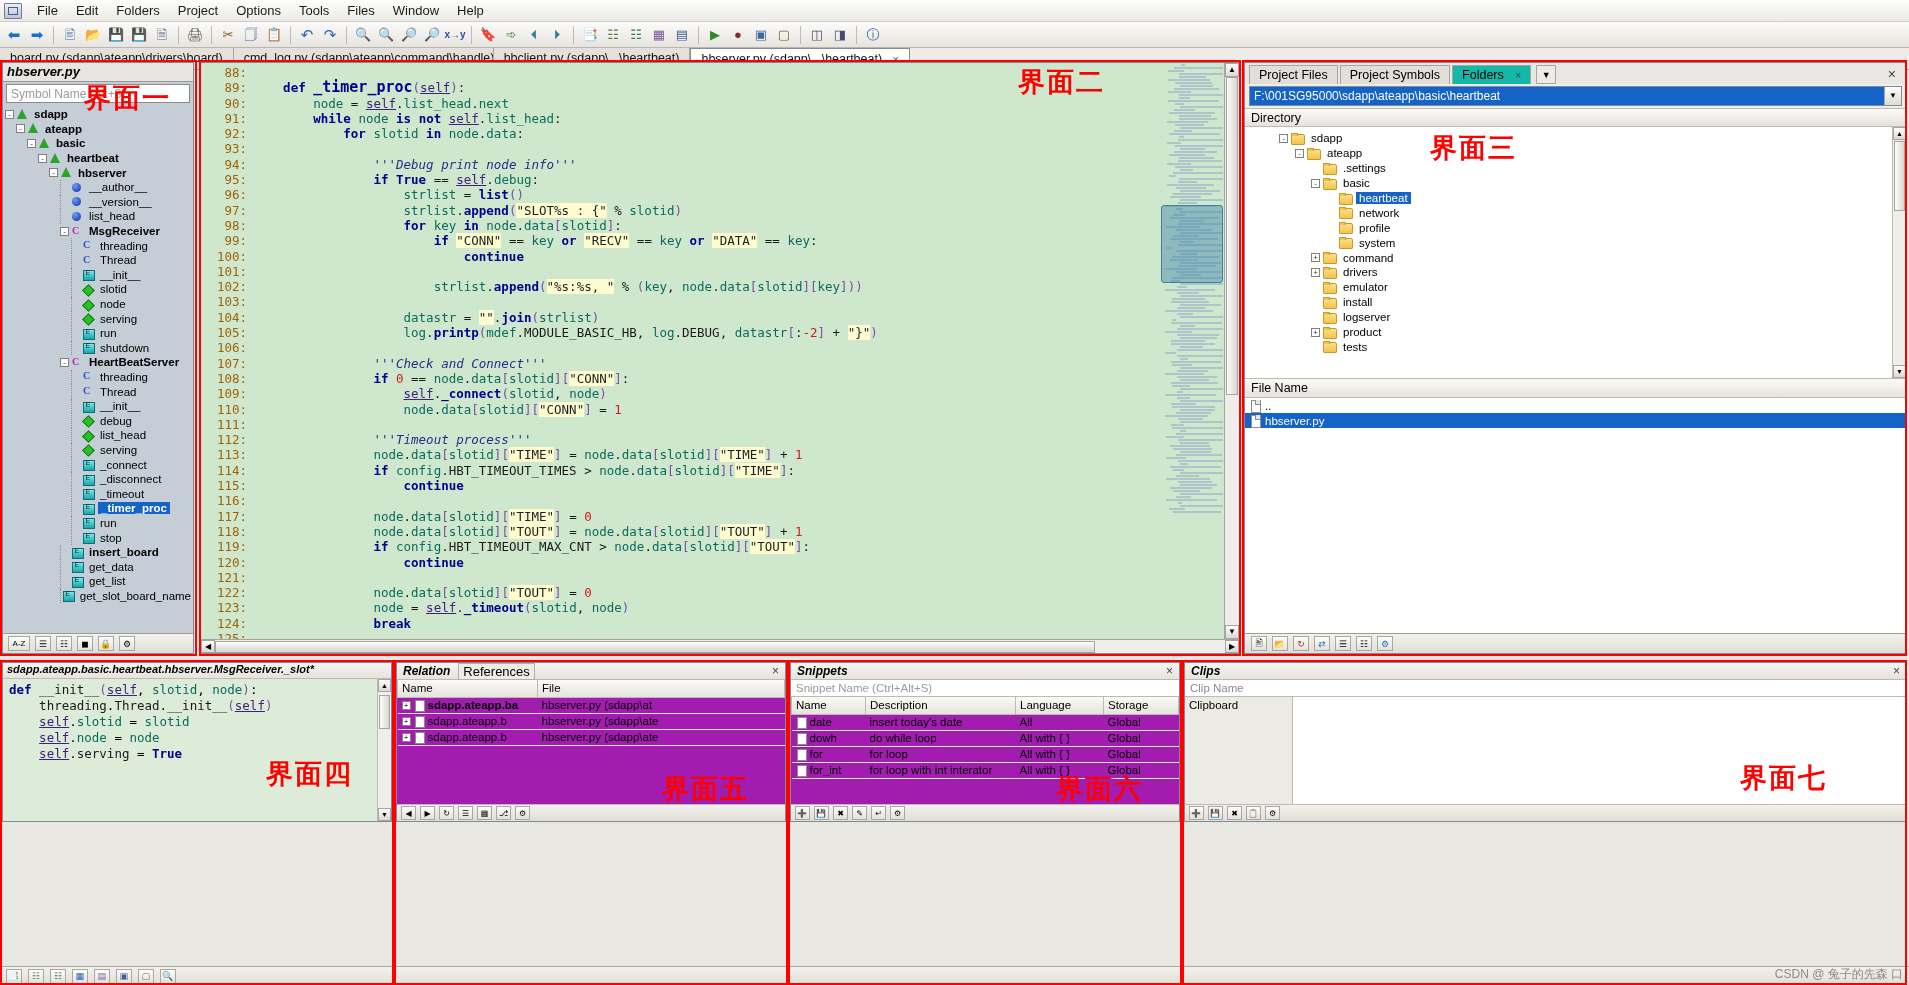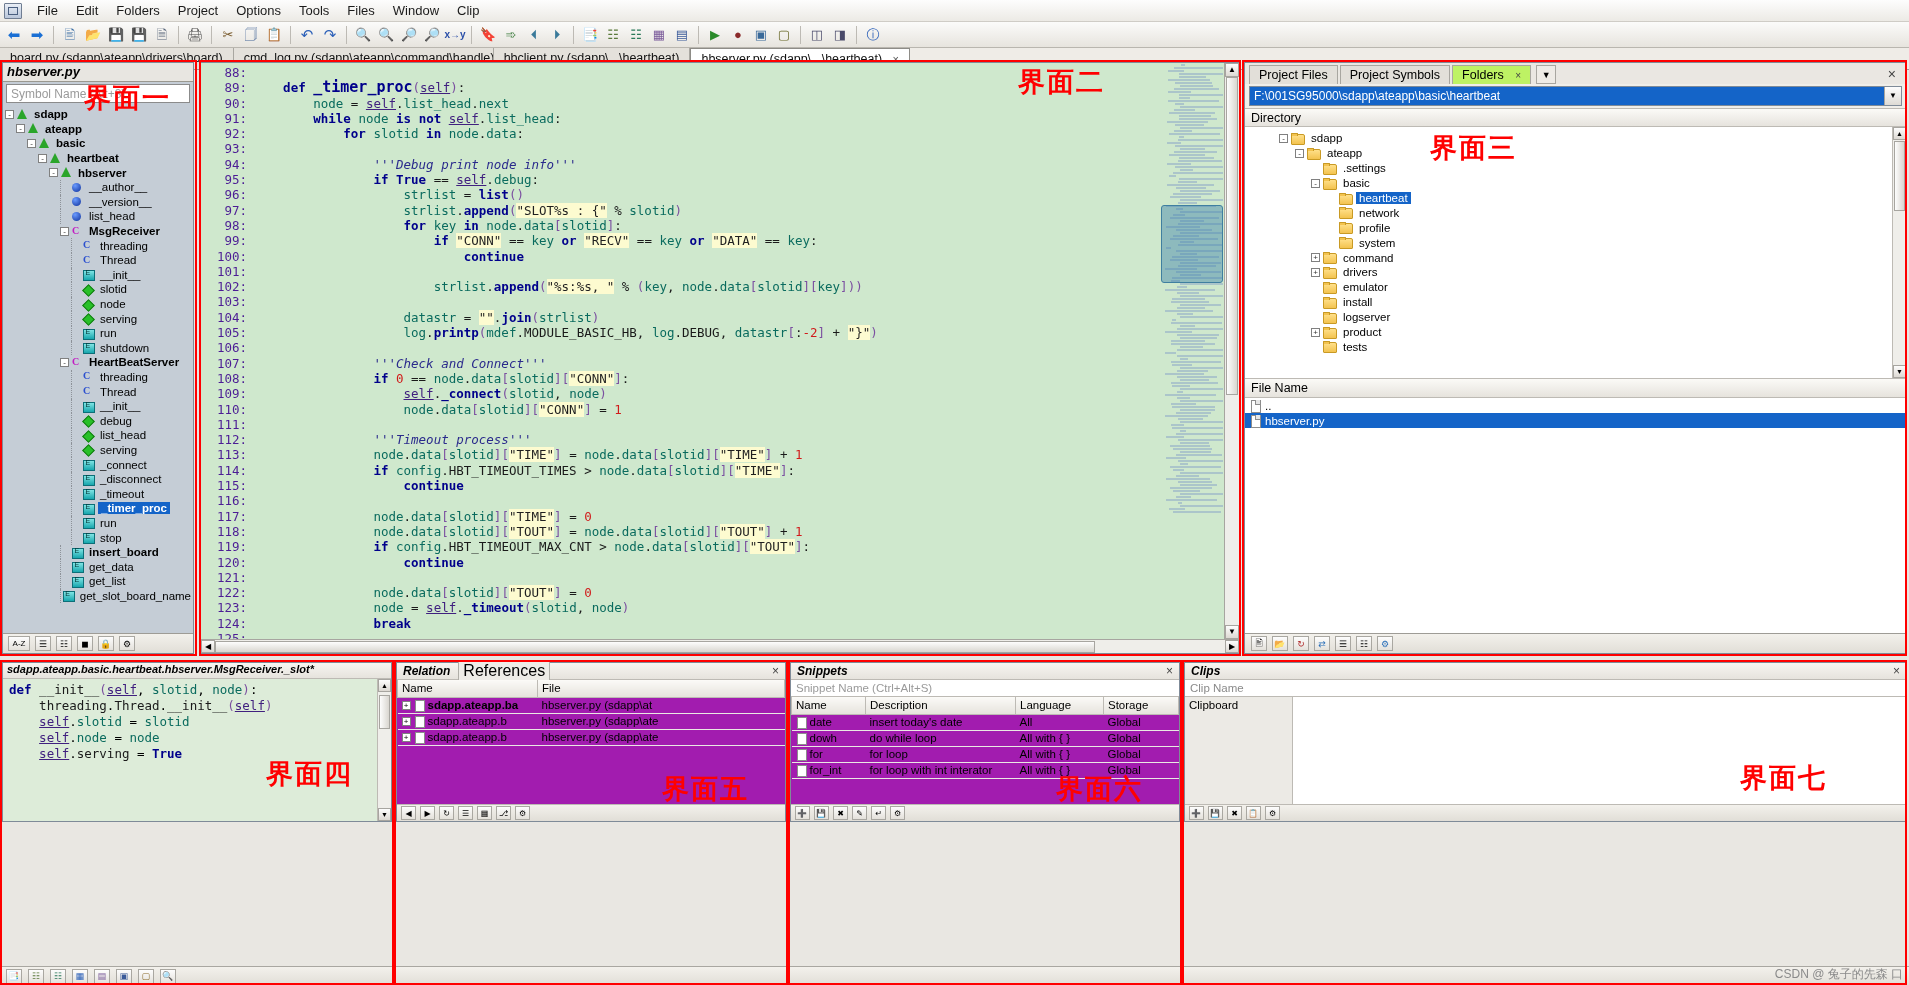--- a/index.html
+++ b/index.html
@@ -131,21 +131,21 @@
   .editorwin {
     position: absolute; left: 200px; top: 62px; width: 1040px; height: 592px;
     background: #d3e8cf; border: 1px solid #7f8b98; display:flex; flex-direction:column;
   }
   .code-area { flex:1; position: relative; overflow: hidden; background: #cfe8cd; }
   pre.code {
     margin: 0; padding: 2px 0 0 0;
     font-family: "DejaVu Sans Mono", monospace; font-size: 12.5px; line-height: 15.3px;
     color: #1a1a1a; white-space: pre;
   }
-  .ln { color: #4c1d95; display: inline-block; width: 52px; text-align: right; padding-right: 6px; }
+  .ln { color: #a16207; display: inline-block; width: 52px; text-align: right; padding-right: 6px; }
   .kw { color: #00008b; font-weight: bold; }
   .fn { color: #00008b; font-weight: bold; }
   .fnbig { color: #00008b; font-weight: bold; font-size: 15px; }
   .str { background: #fdfbd0; color: #1f1f1f; }
   .cmt { color: #2a2a8c; font-style: italic; }
   .num { color: #d11a1a; }
   .id { color: #0a6b5e; }
   .br { color: #7b4fa0; }
   .self { color: #40207f; text-decoration: underline; }
   .op { color: #1a1a1a; }
@@ -174,21 +174,21 @@
   
   .projwin {
     position: absolute; left: 1244px; top: 62px; width: 663px; height: 592px;
     background: #f0eee9; border: 1px solid #7f8b98; display: flex; flex-direction: column;
   }
   .ptabs { height: 21px; display: flex; align-items: stretch; background: #eae7e2; padding: 2px 2px 0 4px; }
   .ptab {
     padding: 1px 9px; font-size: 12.5px; background: #e2dfd9; border: 1px solid #a8a6a0;
     border-bottom: none; margin-right: 2px; line-height: 17px;
   }
-  .ptab.active { background: #bef264; }
+  .ptab.active { background: #14b8a6; }
   .ptab .x { margin-left: 8px; color: #444; font-size: 10px; }
   .pdrop { margin-left: 3px; width: 20px; border:1px solid #a8a6a0; background:#eeebe6; text-align:center; font-size:9px; line-height:18px;}
   .pclose { margin-left: auto; padding: 0 8px; color:#444; font-size: 14px; line-height: 18px;}
   .pathbar { margin: 2px 4px; height: 20px; display:flex; border:1px solid #7f8b98; background:#fff;}
   .pathbar .val { flex:1; background:#1464c8; color:#fff; font-size:12px; padding:2px 4px; overflow:hidden; white-space:nowrap;}
   .pathbar .cb { width:17px; background: linear-gradient(#fdfdfd,#dedbd5); border-left:1px solid #a7a5a0; font-size:8px; text-align:center; line-height:18px;}
   .dirhdr { height:19px; background: linear-gradient(#fbfaf7,#e6e3dd); border-top:1px solid #bdbab4; border-bottom:1px solid #bdbab4; font-size:12.5px; padding:2px 6px;}
   .dirtree { height: 252px; background: #fff; overflow: hidden; position: relative; border-bottom:1px solid #bdbab4;}
   .drow { height: 14.9px; display:flex; align-items:center; font-size:11.5px; white-space:nowrap;}
   .drow.sel .dlabel { background:#1464c8; color:#fff; }
@@ -219,21 +219,21 @@
   .proj-vscroll .vt { position:absolute; left:1px; top:14px; width:11px; height:70px; background: linear-gradient(90deg,#fdfdfd,#d9d6d0); border:1px solid #a7a5a0;}
   .proj-vscroll .a1,.proj-vscroll .a2{ position:absolute; left:0; width:13px; height:13px; background: linear-gradient(#fdfdfd,#ddd9d3); border:1px solid #a7a5a0; font-size:7px; text-align:center; line-height:11px;}
   .proj-vscroll .a1{top:0;} .proj-vscroll .a2{bottom:0;}
 
   
   .pane { position: absolute; background: #f0eee9; border: 1px solid #7f8b98; display:flex; flex-direction:column; }
   .pane-title {
     height: 17px; background: linear-gradient(#f7f5f1,#e6e3dd); border-bottom: 1px solid #bdbab4;
     font-size: 12px; font-style: italic; font-weight: bold; padding: 1px 6px; display:flex; align-items:center; gap:8px;
   }
-  .pane-title .sub { font-style: normal; font-weight: normal; font-size: 16px; border:1px solid #b0aea8; background:#eeece7; padding:0 4px;}
+  .pane-title .sub { font-style: normal; font-weight: normal; font-size: 13px; border:1px solid #b0aea8; background:#eeece7; padding:0 4px;}
   .pane-title .px { margin-left:auto; font-style:normal; font-weight:normal; font-size:12px; color:#444;}
 
   
   .ctxwin { position:absolute; left:2px; top:662px; width:390px; height:160px; background:#f0eee9; border:1px solid #7f8b98; display:flex; flex-direction:column;}
   .ctx-title { height:16px; background:linear-gradient(#f7f5f1,#e6e3dd); border-bottom:1px solid #bdbab4; font-size:11px; font-style:italic; font-weight:bold; padding:0 4px; white-space:nowrap; overflow:hidden;}
   .ctx-body { flex:1; background:#ddecd9; position:relative; overflow:hidden;}
   pre.ctxcode { margin:0; padding:3px 0 0 6px; font-family:"DejaVu Sans Mono", monospace; font-size:12.5px; line-height:16px; white-space:pre;}
   .ctx-scroll { position:absolute; right:0; top:0; bottom:0; width:14px; background:#efeeea; border-left:1px solid #bdbab4;}
   .ctx-scroll .vt{position:absolute; left:1px; top:16px; width:11px; height:34px; background: linear-gradient(90deg,#fdfdfd,#d9d6d0); border:1px solid #a7a5a0;}
   .ctx-scroll .a1,.ctx-scroll .a2{position:absolute;left:0;width:13px;height:13px;background:linear-gradient(#fdfdfd,#ddd9d3);border:1px solid #a7a5a0;font-size:7px;text-align:center;line-height:11px;}
@@ -281,21 +281,21 @@
   <div class="menubar">
     <div class="applogo"></div>
     <div class="menu-item">File</div>
     <div class="menu-item">Edit</div>
     <div class="menu-item">Folders</div>
     <div class="menu-item">Project</div>
     <div class="menu-item">Options</div>
     <div class="menu-item">Tools</div>
     <div class="menu-item">Files</div>
     <div class="menu-item">Window</div>
-    <div class="menu-item">Clip</div>
+    <div class="menu-item">Help</div>
   </div>
 
   <div class="toolbar">
     <div class="tb-btn">
         <span style="color:#1a6fd4;font-size:15px">⬅</span>
       </div>
     <div class="tb-btn">
         <span style="color:#1a6fd4;font-size:15px">➡</span>
       </div>
     <div class="tb-sep"></div>

